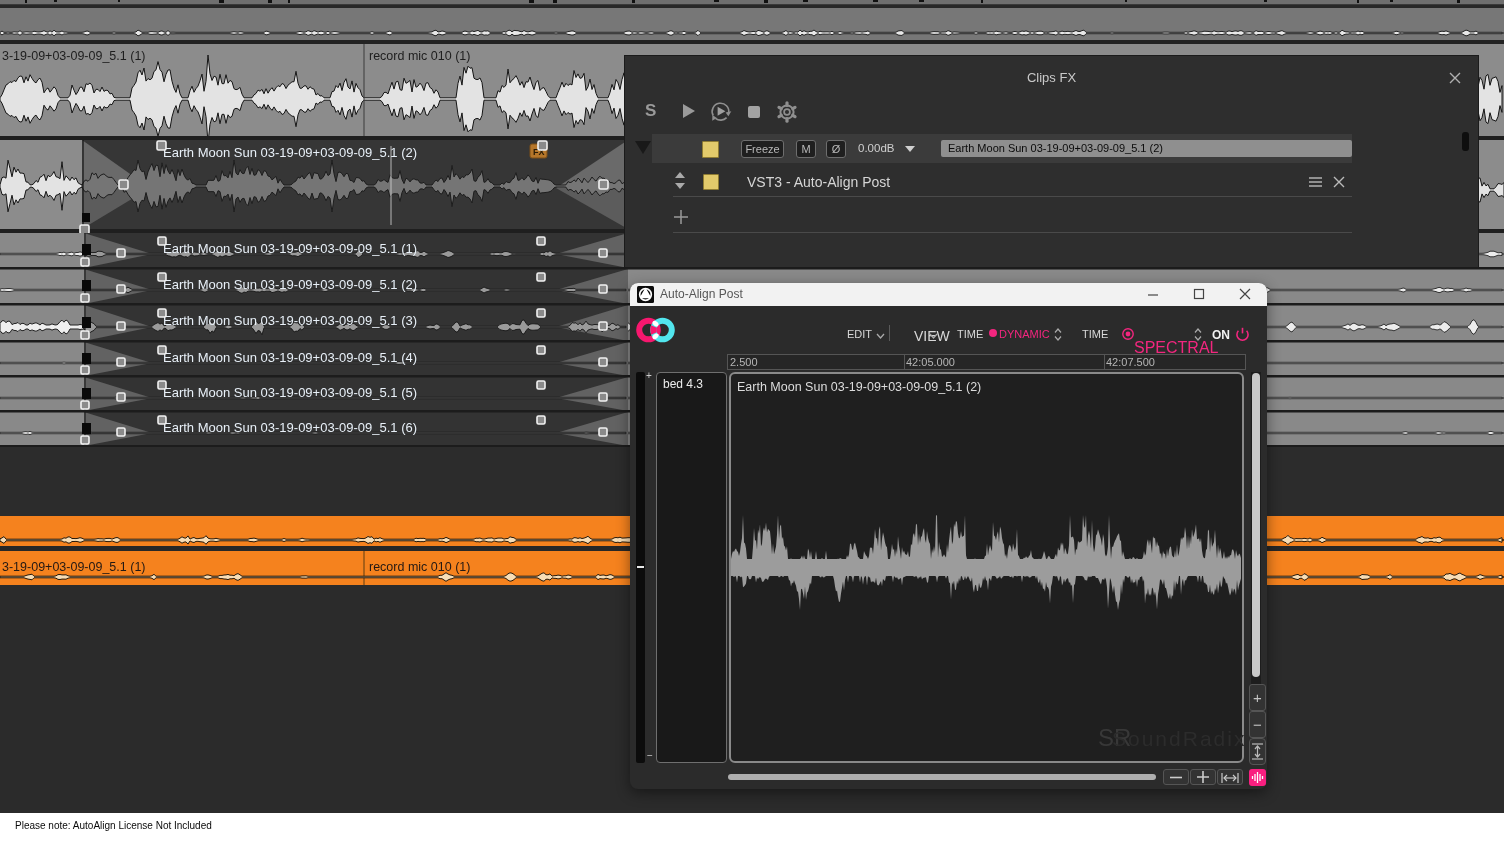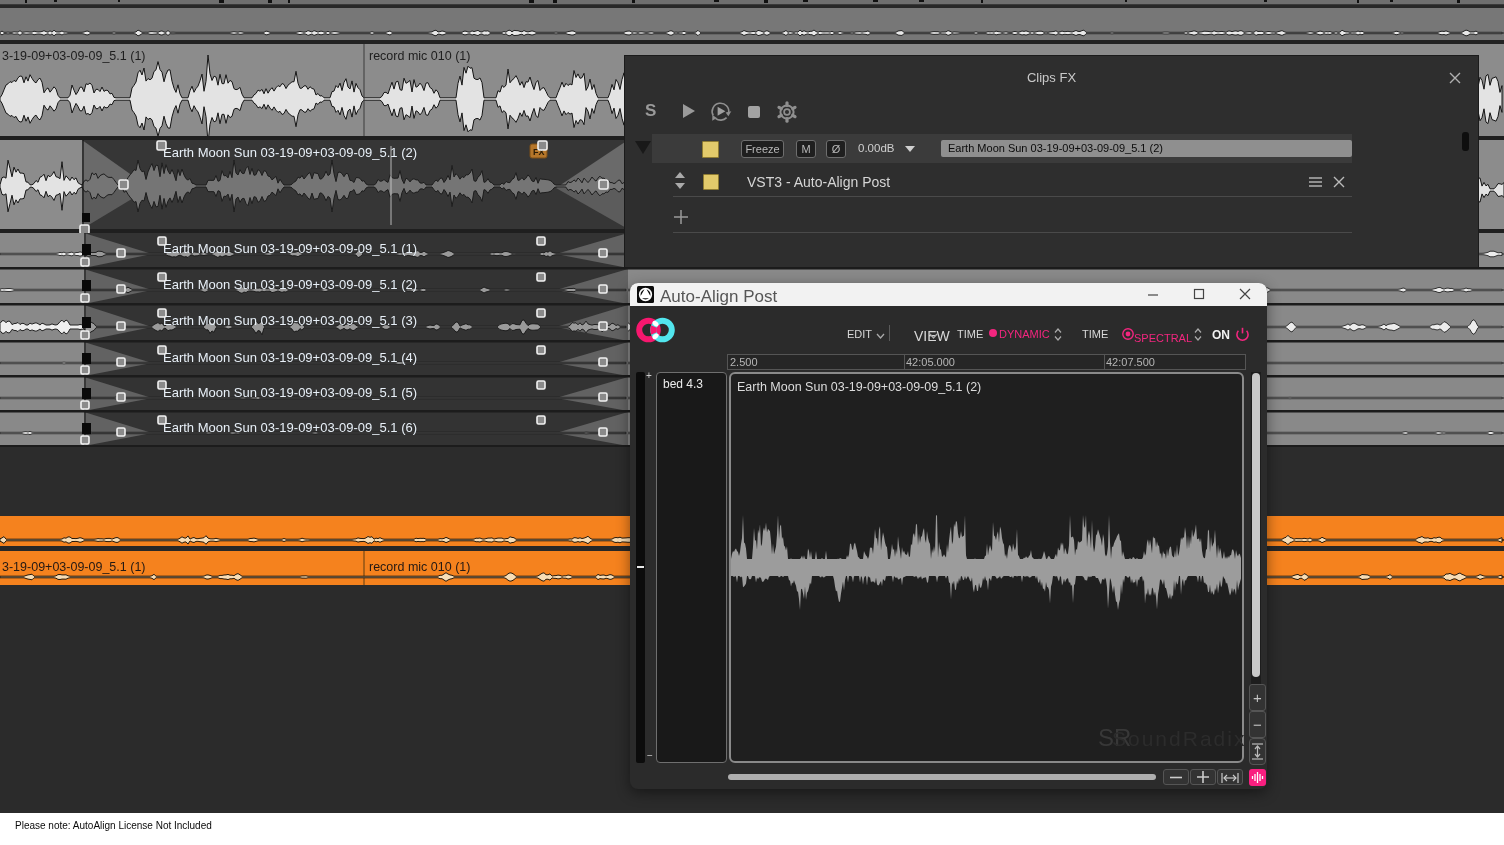--- a/index.html
+++ b/index.html
@@ -245,21 +245,21 @@
 <div style="position:absolute;left:48px;top:176px;width:679px;height:1px;background:#4a4a4a"></div>
 <div style="position:absolute;left:837px;top:76px;width:7px;height:19px;background:#0e0e0e;border-radius:3px"></div>
 </div>
 <div style="position:absolute;left:630px;top:283px;width:637px;height:506px;background:#2b2b2b;border-radius:8px;box-shadow:0 4px 14px rgba(0,0,0,0.45)">
 <div style="position:absolute;left:0;top:0;width:637px;height:23px;background:#f2f2f2;border-radius:8px 8px 0 0"></div>
 <svg width="17" height="17" style="position:absolute;left:7px;top:3px">
       <rect x="0" y="0" width="17" height="17" rx="1.5" fill="#0b0b0b"></rect>
       <circle cx="8.5" cy="8.5" r="5.8" fill="none" stroke="#fff" stroke-width="1.7"></circle>
       <path d="M8.5 3.4 L12.9 11.3 L4.1 11.3 Z" fill="#fff" stroke="#fff" stroke-width="2" stroke-linejoin="round"></path>
     </svg>
-<div style="position:absolute;left:30px;top:4px;font-size:17px;color:#565656">Auto-Align Post</div>
+<div style="position:absolute;left:30px;top:4px;font-size:12px;color:#565656">Auto-Align Post</div>
 <svg width="12" height="12" style="position:absolute;left:517px;top:6px">
       <line x1="1" y1="6" x2="11" y2="6" stroke="#444" stroke-width="1.2"></line>
     </svg>
 <svg width="12" height="12" style="position:absolute;left:563px;top:5px">
       <rect x="1.5" y="1.5" width="9" height="9" fill="none" stroke="#444" stroke-width="1.2"></rect>
     </svg>
 <svg width="12" height="12" style="position:absolute;left:609px;top:5px">
       <path d="M1 1 L11 11 M11 1 L1 11" stroke="#444" stroke-width="1.2"></path>
     </svg>
 <svg width="46" height="32" style="position:absolute;left:0px;top:32px">
@@ -283,21 +283,21 @@
 <div style="position:absolute;left:369px;top:45px;font-size:11px;color:#f3267f">DYNAMIC</div>
 <svg width="8" height="13" style="position:absolute;left:424px;top:45px">
       <path d="M1 4.5 L4 1 L7 4.5" fill="none" stroke="#aaa" stroke-width="1.2"></path>
       <path d="M1 8.5 L4 12 L7 8.5" fill="none" stroke="#aaa" stroke-width="1.2"></path>
     </svg>
 <div style="position:absolute;left:452px;top:45px;font-size:11px;color:#d8d8d8">TIME</div>
 <svg width="14" height="14" style="position:absolute;left:491px;top:44px">
       <circle cx="7" cy="7" r="5.2" fill="none" stroke="#f3267f" stroke-width="1.4"></circle>
       <circle cx="7" cy="7" r="2.4" fill="#f3267f"></circle>
     </svg>
-<div style="position:absolute;left:504px;top:49px;font-size:11px;color:#f3267f">SPECTRAL</div>
+<div style="position:absolute;left:504px;top:56px;font-size:16px;color:#f3267f">SPECTRAL</div>
 <svg width="8" height="13" style="position:absolute;left:564px;top:45px">
       <path d="M1 4.5 L4 1 L7 4.5" fill="none" stroke="#aaa" stroke-width="1.2"></path>
       <path d="M1 8.5 L4 12 L7 8.5" fill="none" stroke="#aaa" stroke-width="1.2"></path>
     </svg>
 <div style="position:absolute;left:582px;top:45px;font-size:12px;font-weight:bold;color:#f2f2f2">ON</div>
 <svg width="15" height="15" style="position:absolute;left:605px;top:44px">
       <path d="M3.4 3.8 A5.6 5.6 0 1 0 11.6 3.8" fill="none" stroke="#f3267f" stroke-width="1.6"></path>
       <line x1="7.5" y1="0.8" x2="7.5" y2="6.4" stroke="#f3267f" stroke-width="1.6"></line>
     </svg>
 <div style="position:absolute;left:97px;top:71px;width:519px;height:16px;background:#262626;border:1px solid #555;box-sizing:border-box"></div>

